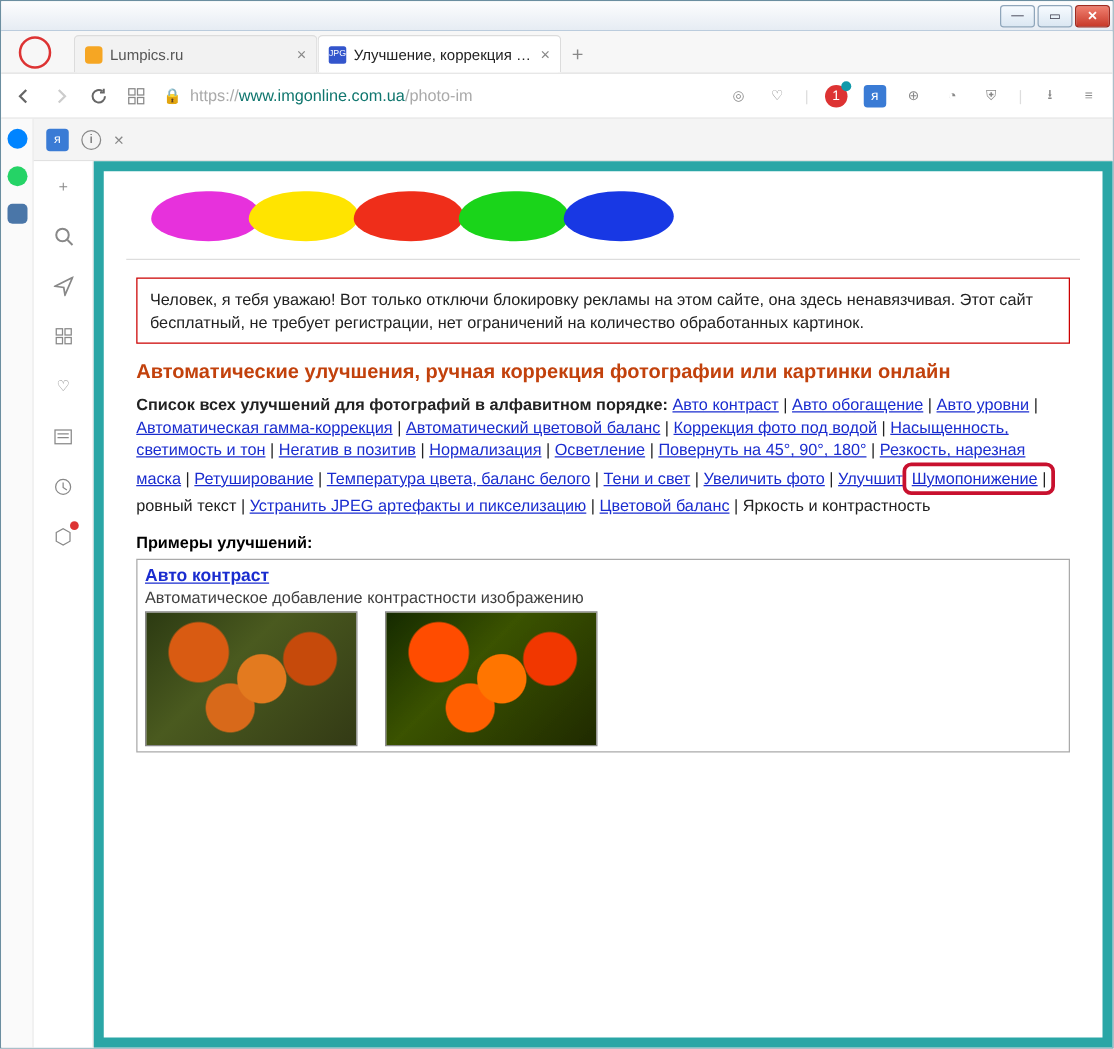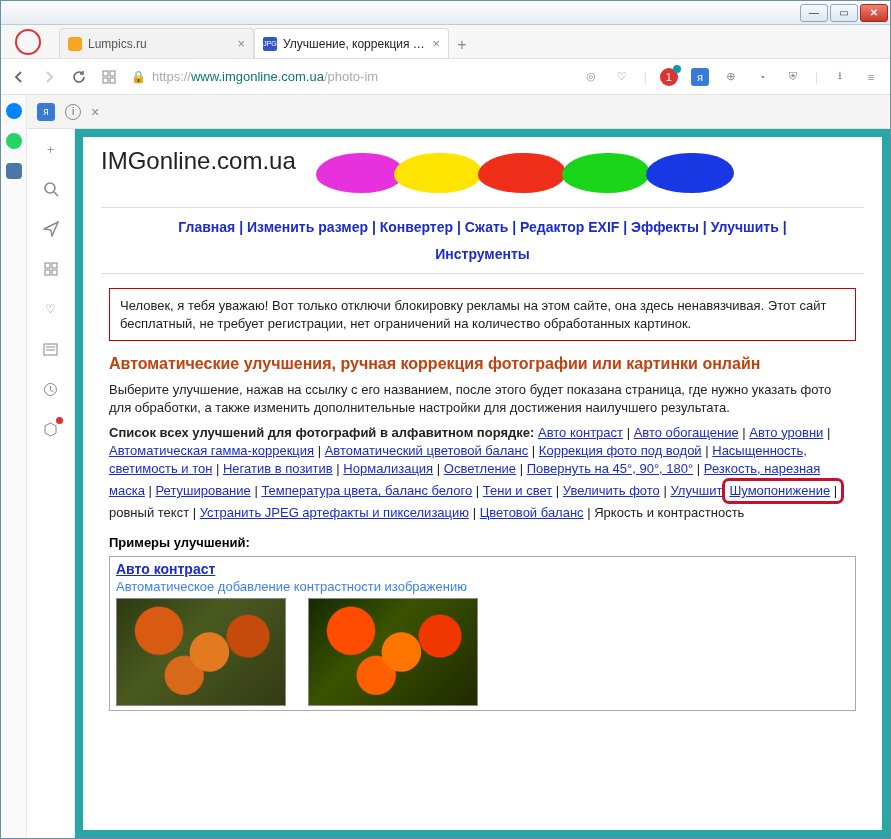--- a/index.html
+++ b/index.html
@@ -57,21 +57,21 @@
   .menu a { color: #1a2ccf; text-decoration: none; cursor: pointer; }
   .menu .sep { color: #1a2ccf; font-weight: bold; }
   .redbox { border: 1px solid #c00; padding: 8px 10px; margin: 14px 8px; font-size: 13px; color: #222; line-height: 1.35; }
   h2.h2 { font-size: 16px; font-weight: bold; margin: 10px 8px 8px; color: #c2410c; }
   .para { font-size: 13px; color: #222; margin: 6px 8px; line-height: 1.4; }
   .para a { color: #1a2ccf; text-decoration: underline; cursor: pointer; }
   .para .hl { border: 3px solid #c8102e; border-radius: 7px; padding: 1px 4px; display: inline-block; background: #fff; }
   .examples { margin: 12px 8px 0; font-size: 13px; font-weight: bold; }
   .ex-box { border: 1px solid #aaa; margin: 6px 8px 0; padding: 4px 6px; }
   .ex-box a.ex-title { color: #1a2ccf; font-weight: bold; text-decoration: underline; font-size: 14px; cursor: pointer; }
-  .ex-box .ex-desc { font-size: 13px; color: #3b82f6; margin-top: 2px; }
+  .ex-box .ex-desc { font-size: 13px; color: #404040; margin-top: 2px; }
   .thumbs { display: flex; gap: 22px; margin-top: 4px; }
   .thumb { width: 170px; height: 108px; background:
     radial-gradient(circle at 25% 30%, #d95b12 0 16%, transparent 17%),
     radial-gradient(circle at 55% 50%, #e37a1f 0 18%, transparent 19%),
     radial-gradient(circle at 78% 35%, #c64a0b 0 14%, transparent 15%),
     radial-gradient(circle at 40% 72%, #d8691a 0 15%, transparent 16%),
     linear-gradient(135deg,#2c3a12,#4a5a1f 40%,#333a15);
     border: 1px solid #888;
   }
   svg { display: block; }
@@ -209,49 +209,37 @@
                 </svg>
                 <span style="position:absolute;top:-2px;right:-2px;width:7px;height:7px;background:#d33;border-radius:50%"></span>
               </div>
           </div>
 
           <div class="page">
             <div class="page-inner">
 
               <div class="site-header">
                 <div class="site-title">
-                  <div class="big">IMGonline.com.ua</div>
                 </div>
                 <div class="splash">
                   <div class="blob b1"></div>
                   <div class="blob b2"></div>
                   <div class="blob b3"></div>
                   <div class="blob b4"></div>
                   <div class="blob b5"></div>
                 </div>
               </div>
 
-              <div class="menu">
-                <a>Главная</a> <span class="sep">|</span>
-                <a>Изменить размер</a> <span class="sep">|</span>
-                <a>Конвертер</a> <span class="sep">|</span>
-                <a>Сжать</a> <span class="sep">|</span>
-                <a>Редактор EXIF</a> <span class="sep">|</span>
-                <a>Эффекты</a> <span class="sep">|</span>
-                <a>Улучшить</a> <span class="sep">|</span><br>
-                <a>Инструменты</a>
-              </div>
 
               <div class="redbox">
                 <div>Человек, я тебя уважаю! Вот только отключи блокировку рекламы на этом сайте, она здесь ненавязчивая. Этот сайт бесплатный, не требует регистрации, нет ограничений на количество обработанных картинок.</div>
               </div>
 
               <h2 class="h2">Автоматические улучшения, ручная коррекция фотографии или картинки онлайн</h2>
 
-              <p class="para">Выберите улучшение, нажав на ссылку с его названием, после этого будет показана страница, где нужно указать фото для обработки, а также изменить дополнительные настройки для достижения наилучшего результата.</p>
 
               <p class="para">
                 <b>Список всех улучшений для фотографий в алфавитном порядке:</b>
                 <a>Авто контраст</a> |
                 <a>Авто обогащение</a> |
                 <a>Авто уровни</a> |
                 <a>Автоматическая гамма-коррекция</a> |
                 <a>Автоматический цветовой баланс</a> |
                 <a>Коррекция фото под водой</a> |
                 <a>Насыщенность, светимость и тон</a> |

